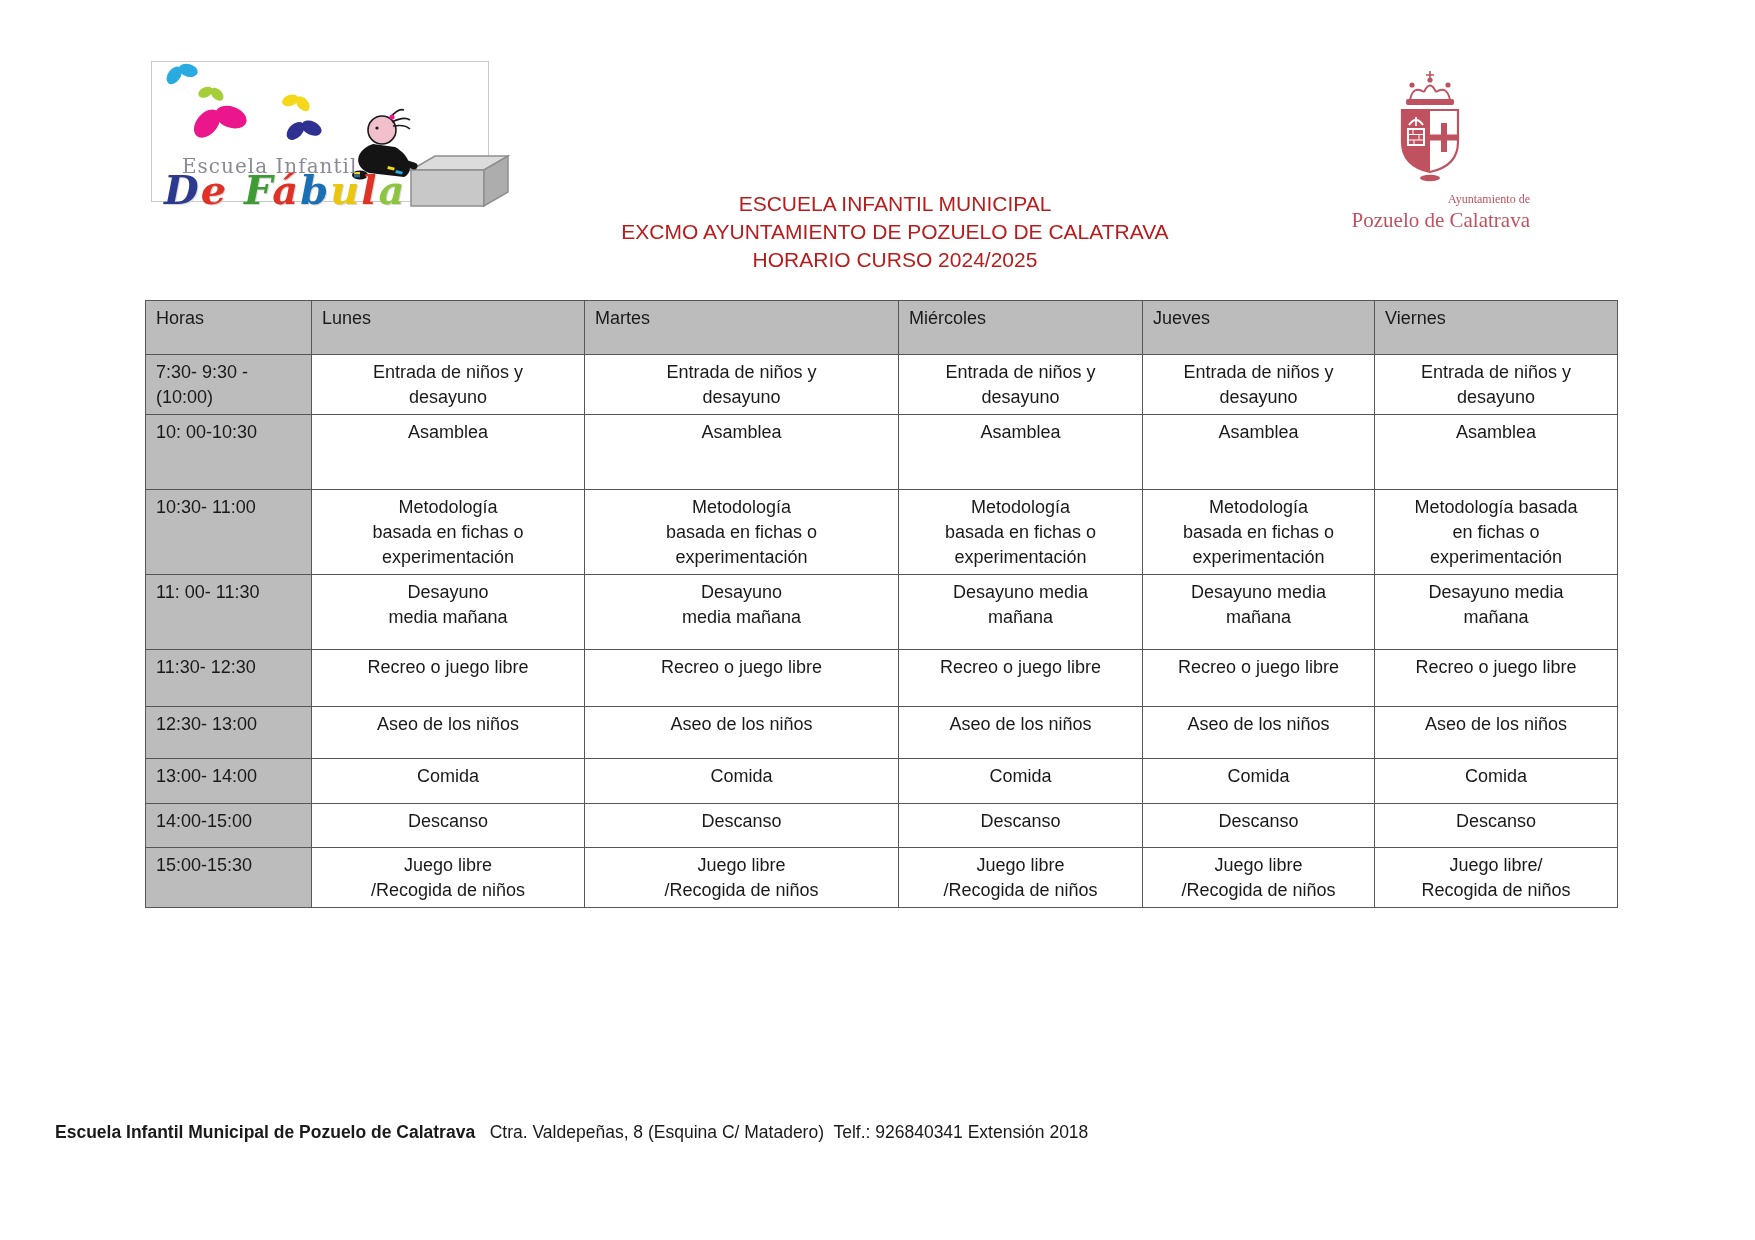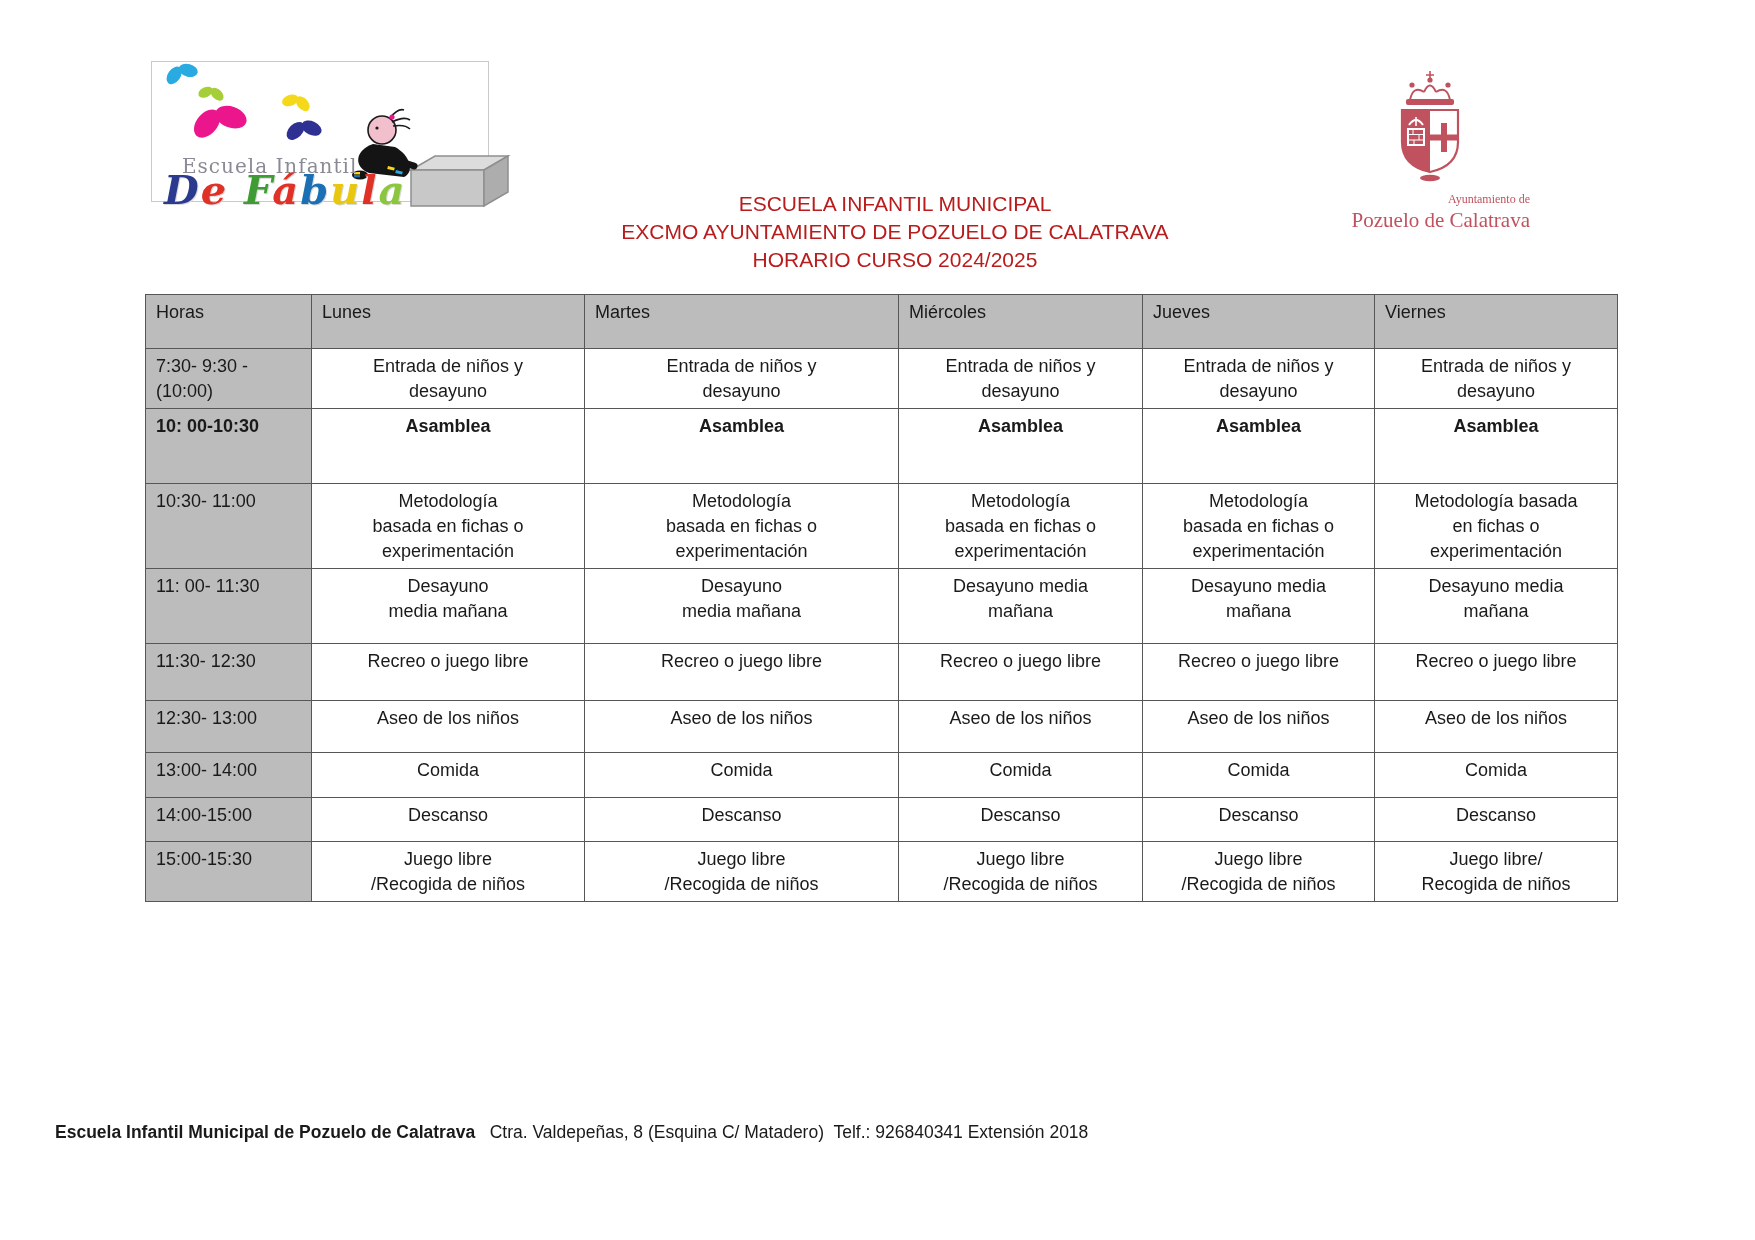--- a/index.html
+++ b/index.html
@@ -39,21 +39,21 @@
   }
   .crest svg { display: block; margin: 0 auto; }
   .crest .cstroke { stroke: var(--crest-color, #c0515e); fill: none; }
   .crest .cfill   { fill: var(--crest-color, #c0515e); }
   .crest .wstroke { stroke: #ffffff; fill: none; }
   .crest-small { font-size: 12px; margin-top: 2px; }
   .crest-large { font-size: 21px; margin-top: 1px; }
 
   
   .schedule {
-    position: absolute; left: 145px; top: 294px; width: 1358px;
+    position: absolute; left: 145px; top: 300px; width: 1358px;
     border-collapse: collapse; table-layout: fixed;
     font-size: 18px; line-height: 25px;
   }
   .schedule th, .schedule td {
     border: 1px solid var(--table-border, #565656);
     vertical-align: top; padding: 5px 8px 4px 8px;
   }
   .schedule th {
     background: var(--header-gray, #bcbcbc);
     text-align: left; font-weight: normal; padding-left: 10px;
@@ -170,21 +170,21 @@
 desayuno</td>
           <td class="act">Entrada de niños y
 desayuno</td>
           <td class="act">Entrada de niños y
 desayuno</td>
           <td class="act">Entrada de niños y
 desayuno</td>
           <td class="act">Entrada de niños y
 desayuno</td>
         </tr>
-        <tr style="height: 75px; font-weight: bold;">
+        <tr style="height: 75px;">
           <td class="hora">10: 00-10:30</td>
           <td class="act">Asamblea</td>
           <td class="act">Asamblea</td>
           <td class="act">Asamblea</td>
           <td class="act">Asamblea</td>
           <td class="act">Asamblea</td>
         </tr>
         <tr style="height: 84px;">
           <td class="hora">10:30- 11:00</td>
           <td class="act">Metodología

